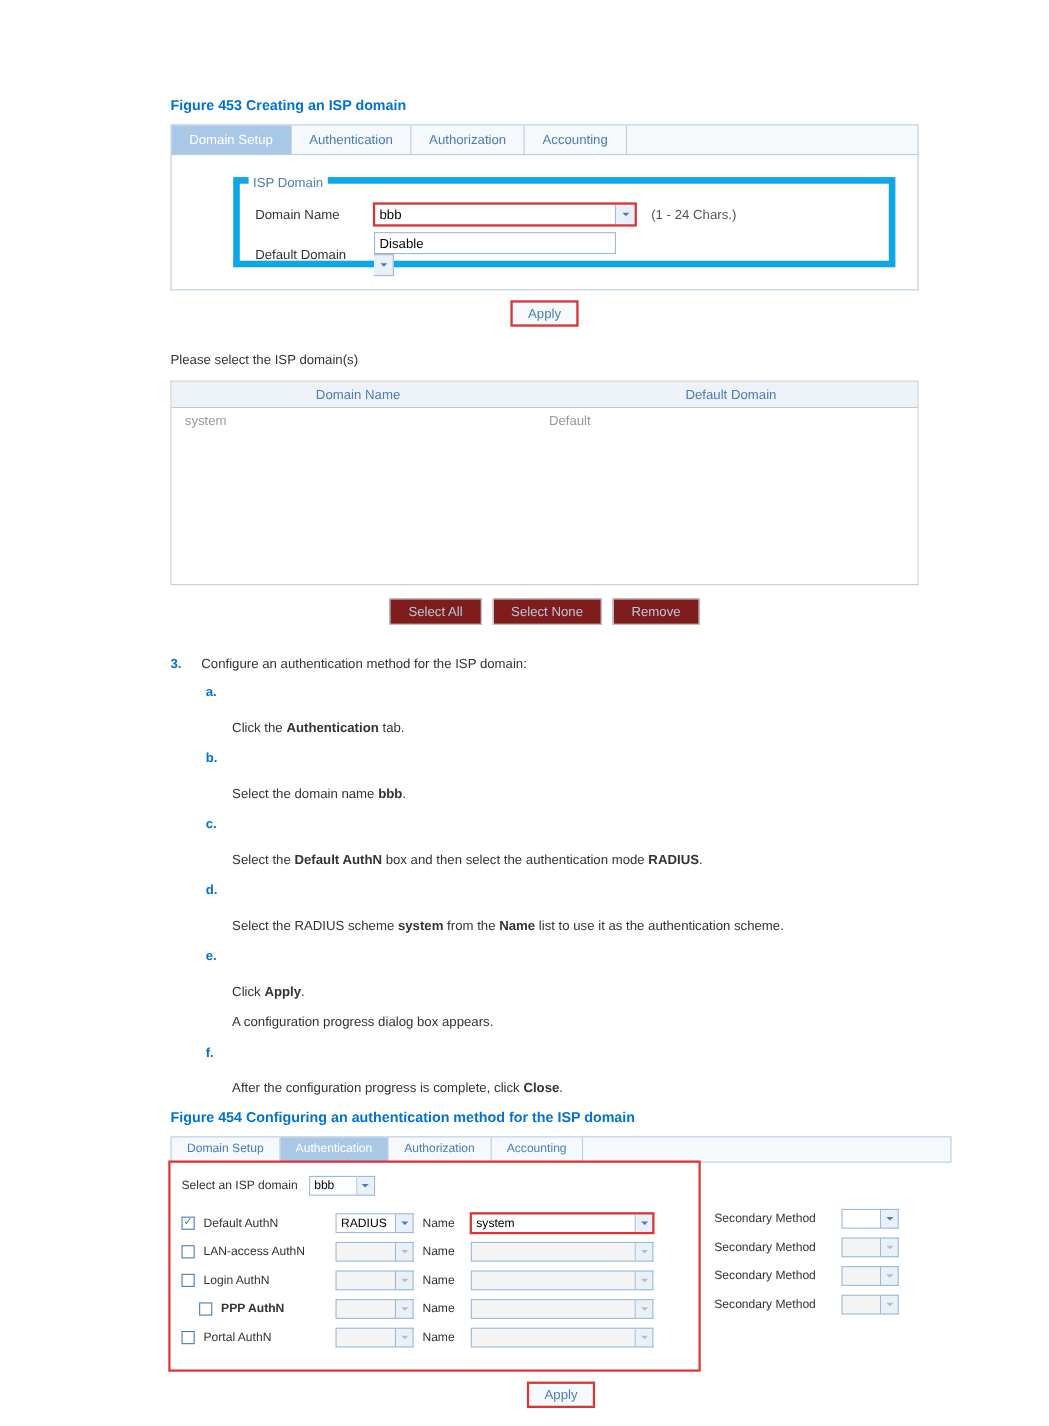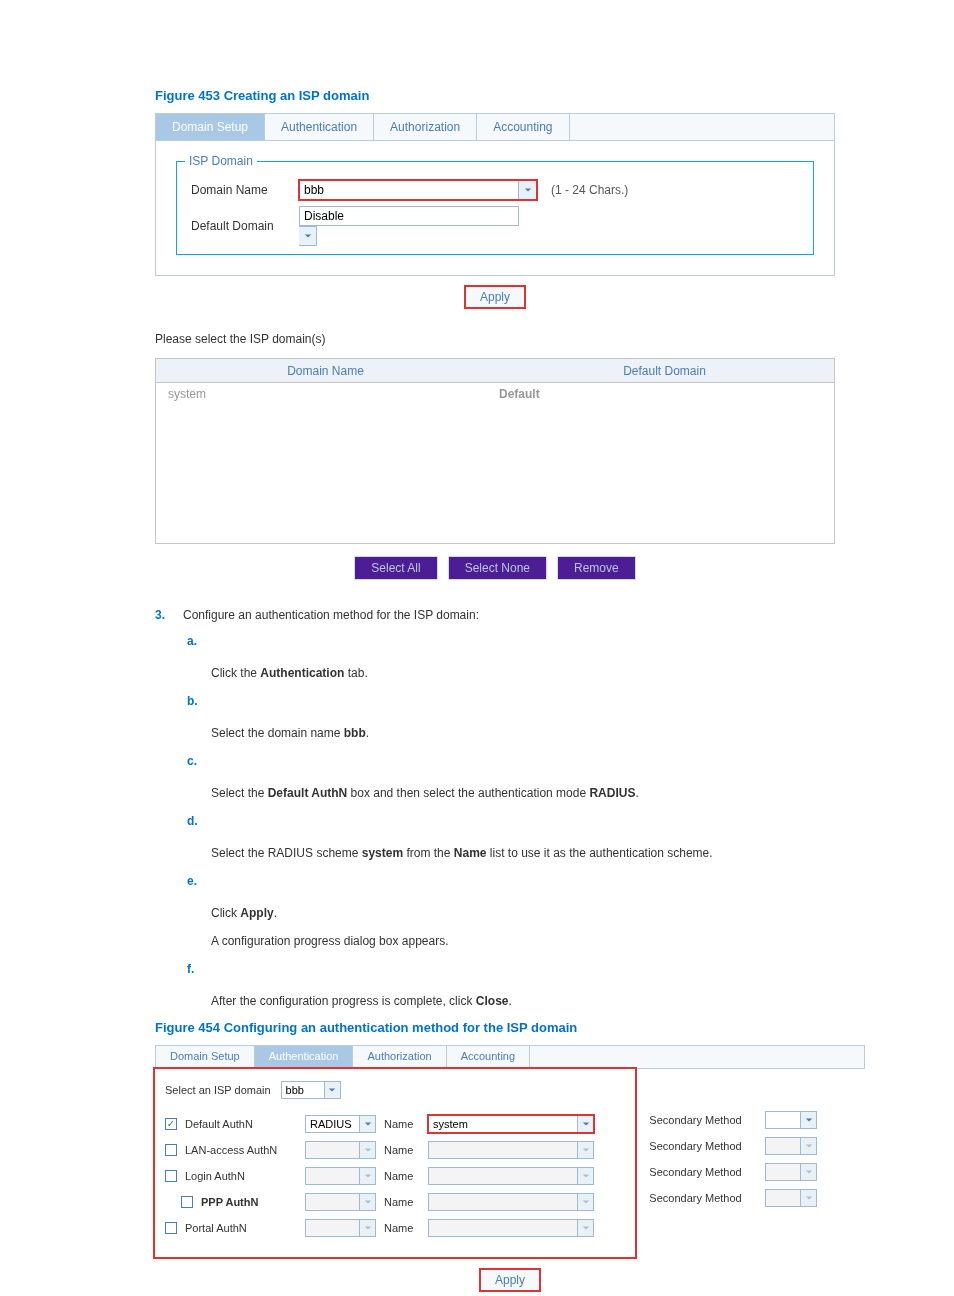--- a/index.html
+++ b/index.html
@@ -39,25 +39,26 @@
     color: #fff;
   }
   .tabs-spacer { flex: 1; }
   .isp-panel {
     border: 1px solid #b8cee0;
     border-top: none;
     padding: 16px 20px 20px 20px;
     position: relative;
   }
   .fieldset {
-    border: 1px solid #0ea5e9;
+    border: 6px solid #0ea5e9;
     padding: 12px 14px 14px 14px;
-    height: 94px;
+    height: 82px;
     position: relative;
     margin-top: 4px;
+    margin-left: 36px;
   }
   .fieldset-legend {
     position: absolute;
     top: -8px;
     left: 8px;
     background: #fff;
     padding: 0 4px;
     color: #4a7db5;
     font-size: 12px;
   }
@@ -128,30 +129,30 @@
   .domain-table-body {
     height: 160px;
     background: #fff;
   }
   .domain-row {
     display: flex;
     padding: 4px 8px;
     color: #999;
   }
   .domain-row .c1 { width: 50%; padding-left: 4px; }
-  .domain-row .c2 { width: 50%; padding-left: 4px; font-weight: bold; }
+  .domain-row .c2 { width: 50%; padding-left: 4px; }
   .table-buttons {
     display: flex;
     justify-content: center;
     gap: 10px;
     margin-top: 12px;
   }
   .ghost-btn {
     border: 1px solid #d0dce8;
-    background: #4c1d95;
+    background: #7f1d1d;
     color: #b9c8d8;
     padding: 4px 16px;
     font-size: 12px;
   }
   .instructions {
     margin: 28px 0 10px 90px;
     width: 720px;
   }
   ol.main-list { list-style: none; }
   .main-li { display: flex; margin-bottom: 8px; }

